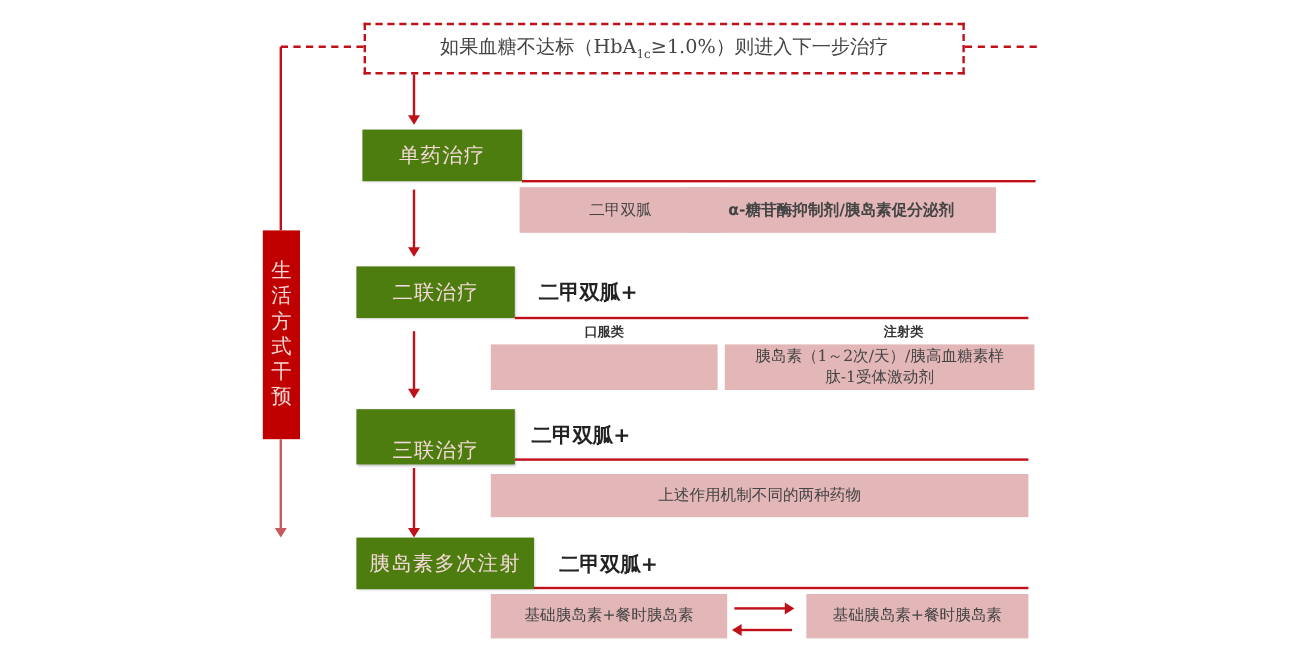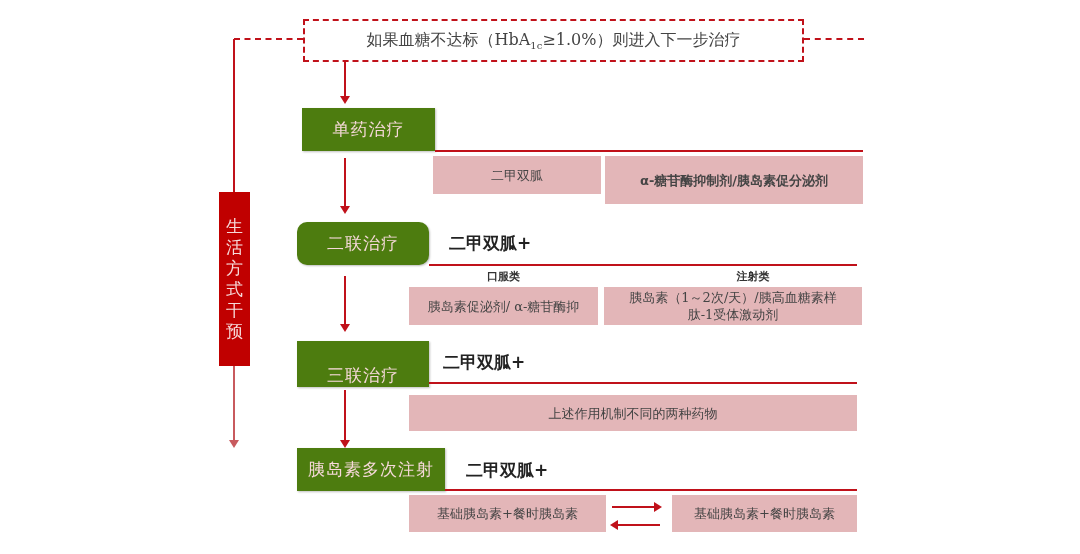--- a/index.html
+++ b/index.html
@@ -47,36 +47,35 @@
 <div class="abs vline" style="left:344px;top:62px;height:36px;"></div>
 <div class="abs arrowhead" style="left:340px;top:96px;"></div>
 
 <div class="abs stage" style="left:302px;top:108px;width:133px;height:43px;">
   <span>单药治疗</span>
 </div>
 <div class="abs hline" style="left:435px;top:150px;width:428px;"></div>
 <div class="abs pink" style="left:433px;top:156px;width:168px;height:38px;">
   <span>二甲双胍</span>
 </div>
-<div class="abs pink bold" style="left:605px;top:156px;width:258px;height:48px;">
+<div class="abs pink bold" style="left:572px;top:156px;width:258px;height:38px;">
   <span>α-糖苷酶抑制剂/胰岛素促分泌剂</span>
 </div>
 
 <div class="abs vline" style="left:344px;top:158px;height:50px;"></div>
 <div class="abs arrowhead" style="left:340px;top:206px;"></div>
 
-<div class="abs stage" style="left:297px;top:222px;width:132px;height:43px;border-radius:10px;">
+<div class="abs stage" style="left:297px;top:222px;width:132px;height:43px;">
   <span>二联治疗</span>
 </div>
 <div class="abs sub" style="left:449px;top:232px;">二甲双胍+</div>
 <div class="abs hline" style="left:429px;top:264px;width:428px;"></div>
 <div class="abs cat" style="left:409px;top:269px;width:189px;">口服类</div>
 <div class="abs cat" style="left:624px;top:269px;width:258px;">注射类</div>
 <div class="abs pink" style="left:409px;top:287px;width:189px;height:38px;flex-direction:column;">
-  <span>胰岛素促泌剂/ α-糖苷酶抑</span>
 </div>
 <div class="abs pink" style="left:604px;top:287px;width:258px;height:38px;flex-direction:column;text-align:right;">
   <span>胰岛素（1～2次/天）/胰高血糖素样</span>
   <span>肽-1受体激动剂</span>
 </div>
 
 <div class="abs vline" style="left:344px;top:276px;height:50px;"></div>
 <div class="abs arrowhead" style="left:340px;top:324px;"></div>
 
 <div class="abs stage" style="left:297px;top:341px;width:132px;height:46px;align-items:flex-end;">

